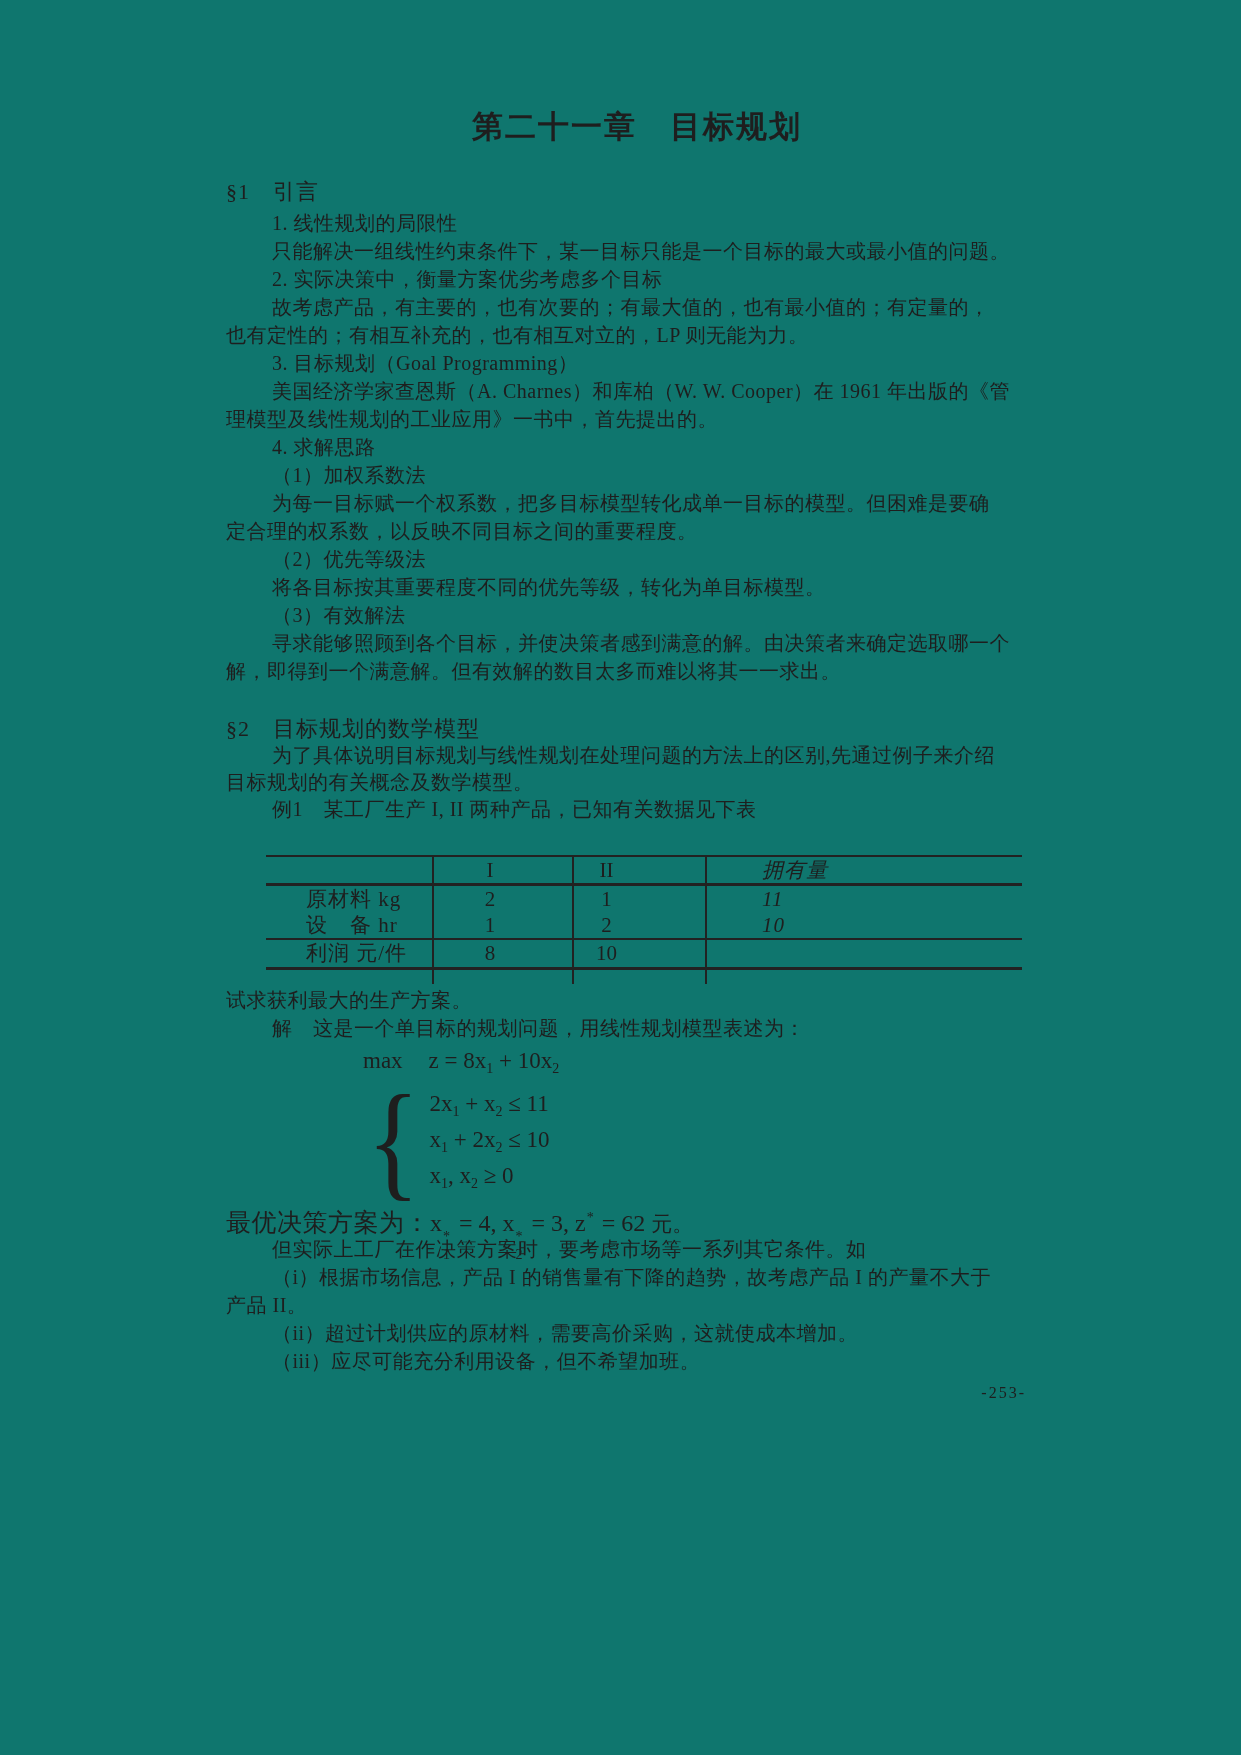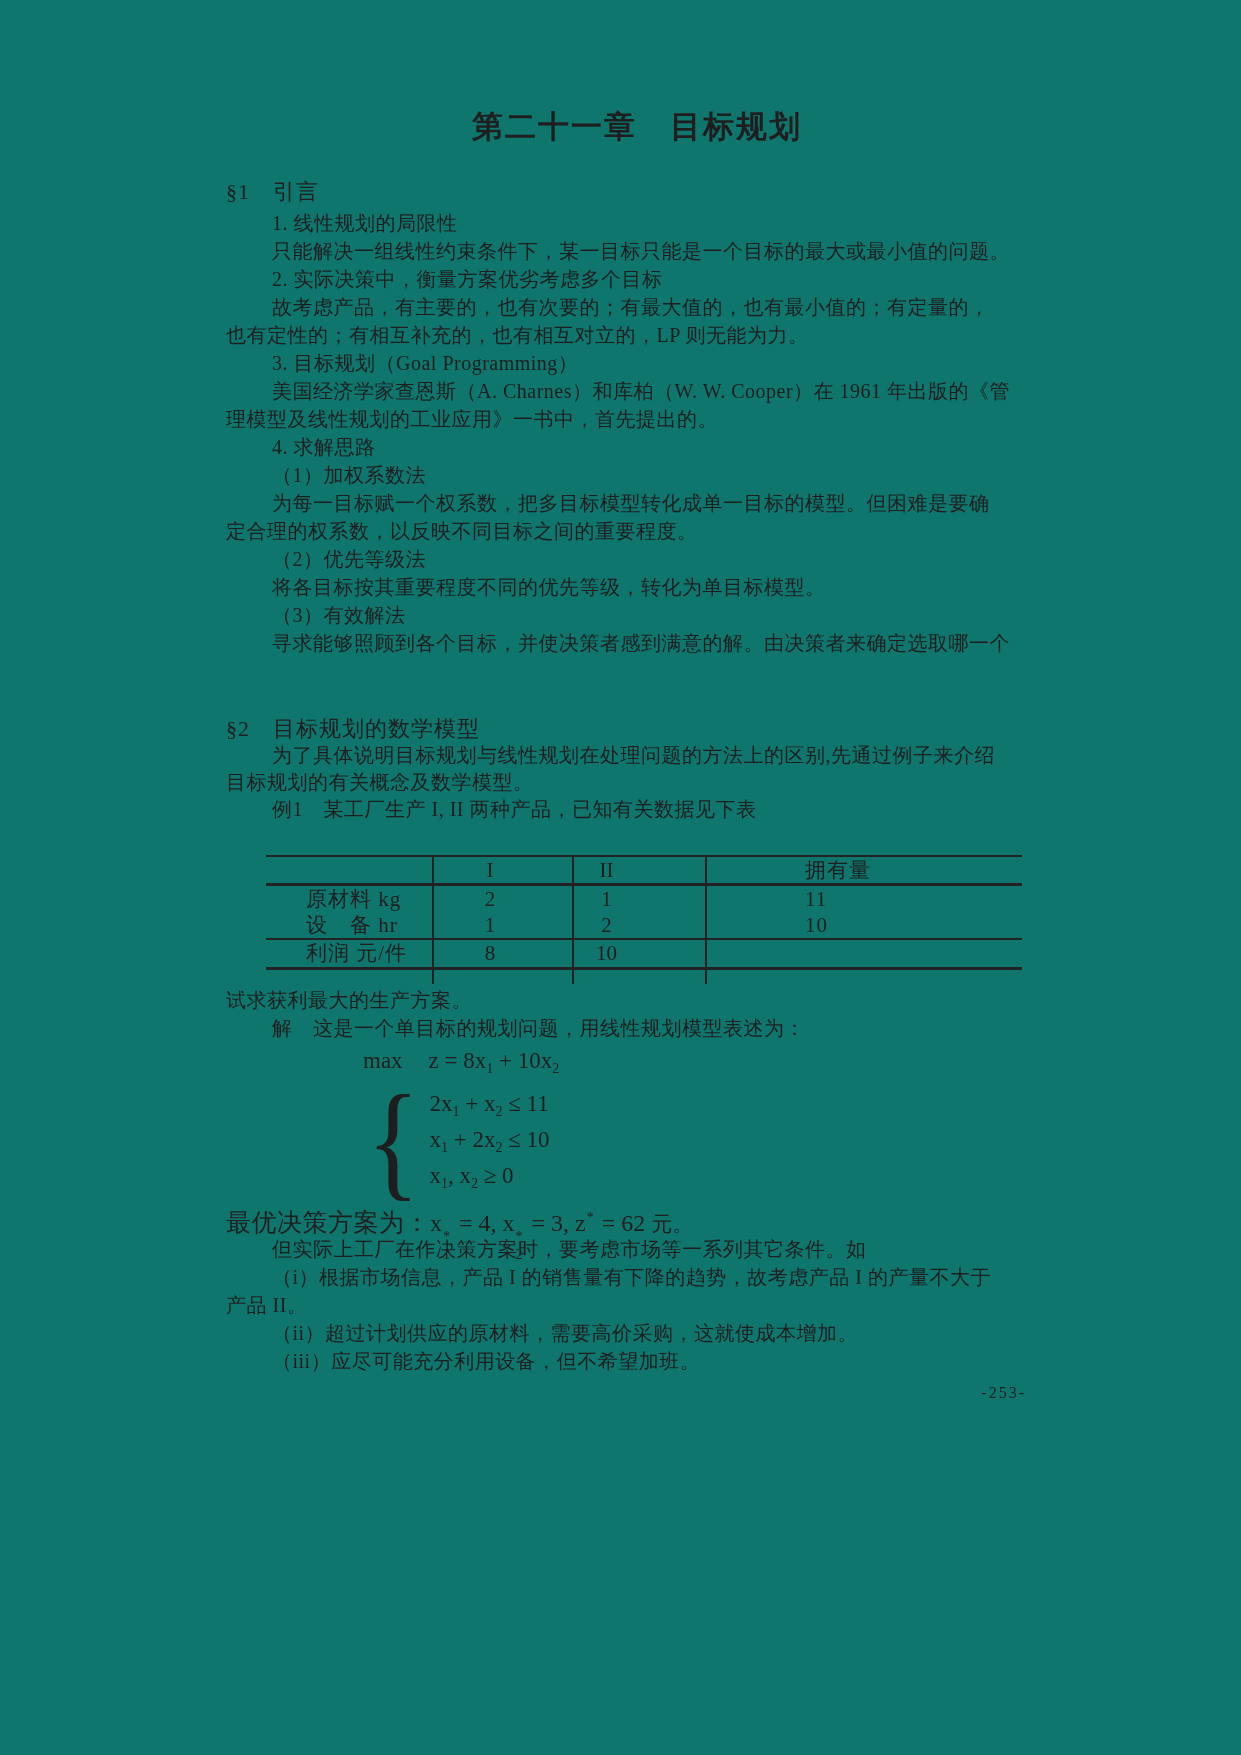--- a/index.html
+++ b/index.html
@@ -28,21 +28,21 @@
   .vline{position:absolute;top:0;width:2px;background:#222;height:127px;}
   .vl1{left:166px;} .vl2{left:306px;} .vl3{left:439px;}
   .trow{display:flex;height:26px;line-height:26px;font-size:21px;}
   .thead{border-bottom:3px solid #222;}
   .rmid{border-bottom:2px solid #222;}
   .r3{height:27px;line-height:27px;}
   .tc{box-sizing:border-box;overflow:visible;white-space:nowrap;}
   .c0{width:166px;padding-left:40px;letter-spacing:1px;font-family:Liberation Serif, serif;}
   .c1{width:140px;text-align:center;padding-right:24px;}
   .c2{width:133px;text-align:center;padding-right:64px;}
-  .c3{width:317px;padding-left:100px;letter-spacing:1px;}
+  .c3{width:317px;padding-left:57px;letter-spacing:1px;font-style:italic;}
 
   #promptLine{position:absolute;top:986px;left:0;}
   #solveLine{position:absolute;top:1014px;left:0;}
 
   .mser{font-family:"Liberation Serif","DejaVu Serif",serif;}
   #objective{position:absolute;top:1046px;left:137px;font-size:23px;white-space:nowrap;height:30px;line-height:30px;}
   #objective sub,.cline sub{font-size:14px;vertical-align:-5px;}
   .maxgap{display:inline-block;width:26px;}
 
   #cons{position:absolute;top:1086px;left:136px;display:flex;align-items:center;}
@@ -81,20 +81,21 @@
       <div class="bl ind">美国经济学家查恩斯（A. Charnes）和库柏（W. W. Cooper）在 1961 年出版的《管</div>
       <div class="bl">理模型及线性规划的工业应用》一书中，首先提出的。</div>
       <div class="bl ind">4. 求解思路</div>
       <div class="bl ind">（1）加权系数法</div>
       <div class="bl ind">为每一目标赋一个权系数，把多目标模型转化成单一目标的模型。但困难是要确</div>
       <div class="bl">定合理的权系数，以反映不同目标之间的重要程度。</div>
       <div class="bl ind">（2）优先等级法</div>
       <div class="bl ind">将各目标按其重要程度不同的优先等级，转化为单目标模型。</div>
       <div class="bl ind">（3）有效解法</div>
       <div class="bl ind">寻求能够照顾到各个目标，并使决策者感到满意的解。由决策者来确定选取哪一个</div>
+      <div class="bl">解，即得到一个满意解。但有效解的数目太多而难以将其一一求出。</div>
     </div>
 
     <div class="shead" id="s2head">§2　目标规划的数学模型</div>
 
     <div id="s2lines">
       <div class="bl ind">为了具体说明目标规划与线性规划在处理问题的方法上的区别,先通过例子来介绍</div>
       <div class="bl">目标规划的有关概念及数学模型。</div>
       <div class="bl ind">例1　某工厂生产 I, II 两种产品，已知有关数据见下表</div>
     </div>
 

